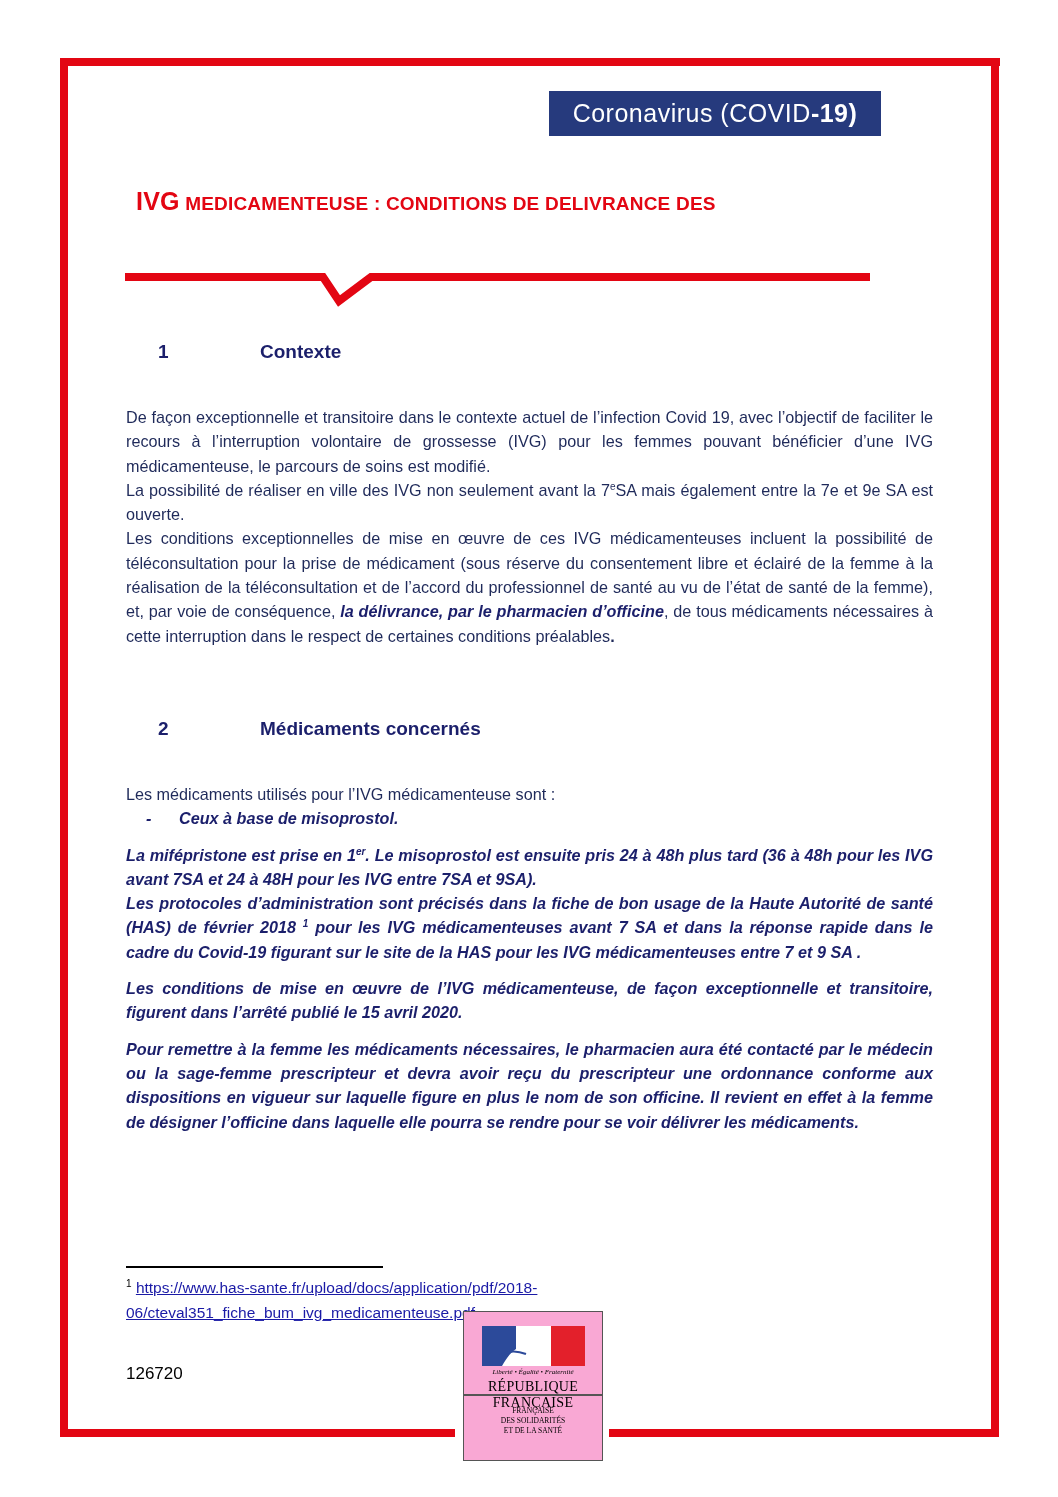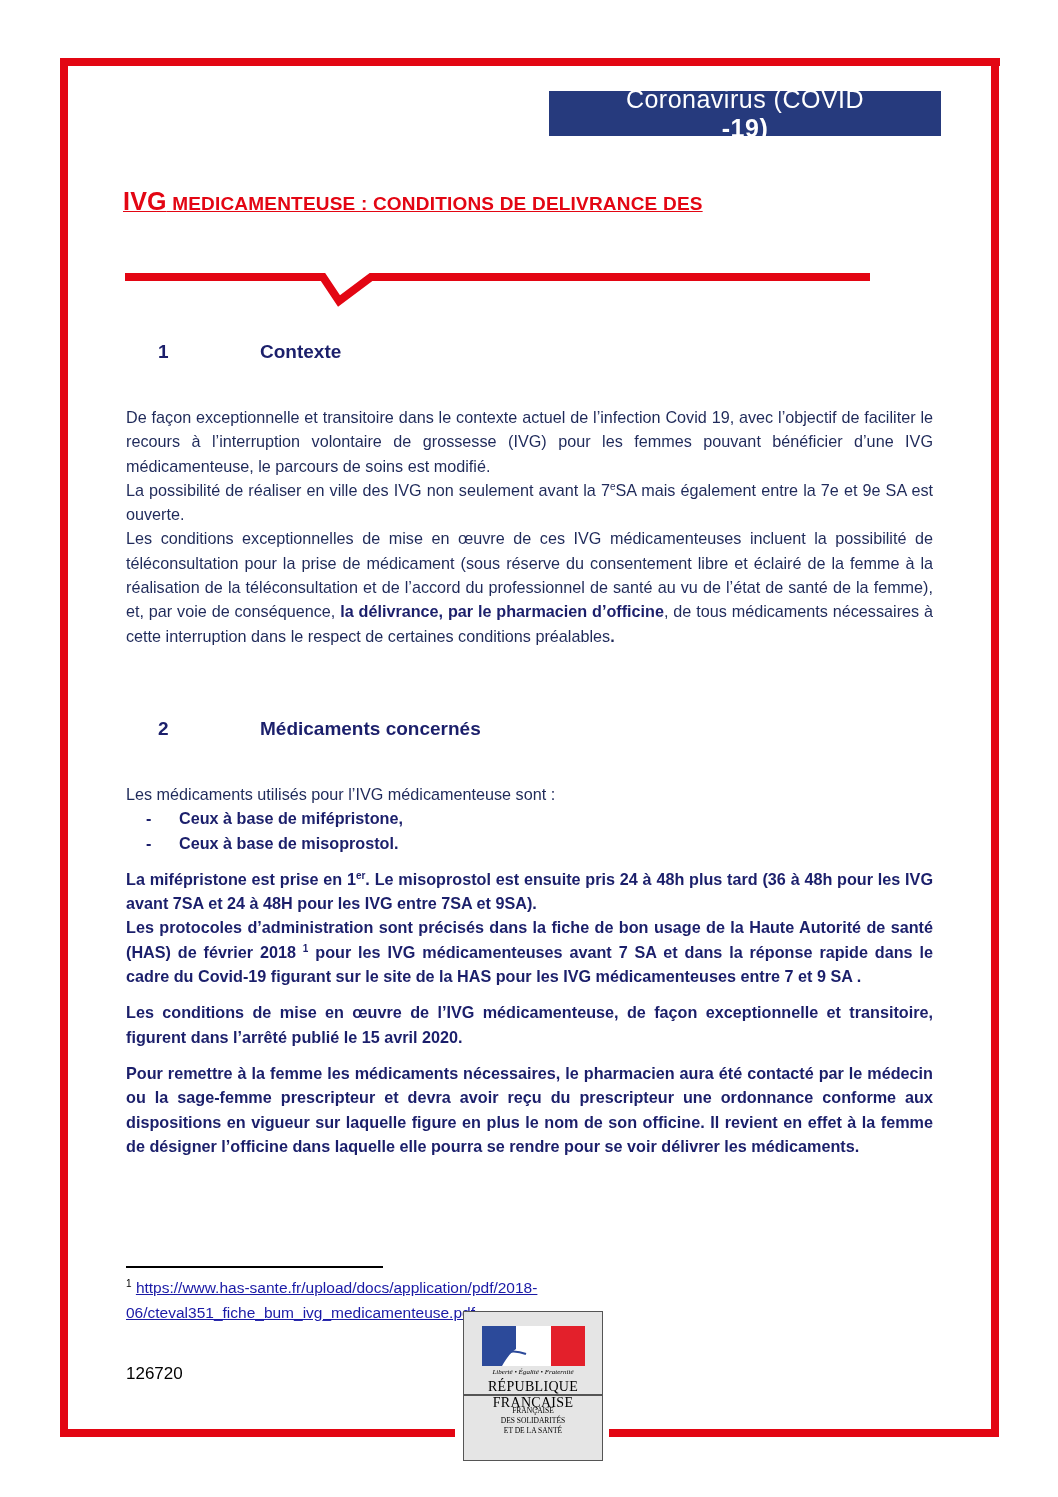--- a/index.html
+++ b/index.html
@@ -4,55 +4,55 @@
 <style>
   html, body { margin:0; padding:0; background:#ffffff; }
   body { width:1058px; height:1497px; position:relative; overflow:hidden;
          font-family:"Liberation Sans", sans-serif; }
   .frame-top { position:absolute; left:60px; top:58px; width:940px; height:8px; background:#e30613; }
   .frame-left { position:absolute; left:60px; top:58px; width:8px; height:1378px; background:#e30613; }
   .frame-right { position:absolute; left:991px; top:58px; width:8px; height:1378px; background:#e30613; }
   .frame-bottom-l { position:absolute; left:60px; top:1429px; width:395px; height:8px; background:#e30613; }
   .frame-bottom-r { position:absolute; left:609px; top:1429px; width:390px; height:8px; background:#e30613; }
 
-  .banner { position:absolute; left:549px; top:91px; width:392px; height:45px; background:#263a7d;
+  .banner { position:absolute; left:549px; top:91px; width:332px; height:45px; background:#263a7d;
             color:#ffffff; font-size:25px; display:flex; align-items:center; justify-content:center;
-            letter-spacing:0.5px;flex-direction:column; }
+            letter-spacing:0.5px; }
   .banner .small { font-size:25px;font-weight:bold; }
 
-  .title { position:absolute; left:123px; top:180px; width:790px; color:#e30613;
+  .title { position:absolute; left:136px; top:180px; width:790px; color:#e30613;
            font-family:"Liberation Sans", sans-serif; font-weight:bold; font-size:19px;
-           line-height:43px; letter-spacing:0.2px;text-decoration:underline; }
+           line-height:43px; letter-spacing:0.2px; }
   .title .big { font-size:25px; }
 
   .title-rule { position:absolute; left:125px; top:268px; width:745px; height:40px; }
 
   .h { position:absolute; color:#1b1f6b; font-weight:bold; font-size:19px; }
   .h .num { position:absolute; left:0; }
   .h .txt { position:absolute; left:62px; white-space:nowrap;margin-left:40px; }
 
   .body-text { position:absolute; left:126px; width:807px; color:#1f2a5a;
                font-family:"Liberation Sans Narrow","Liberation Sans", sans-serif;
                font-size:16.2px; line-height:24.3px; text-align:justify; }
   .body-text p { margin:0; }
   .b { font-weight:bold; }
-  .emph { color:#1b1f6b; }
+  .emph { color:#1b1f6b;font-style:italic; }
   sup { font-size:10px; line-height:0; }
 
   .bullets { list-style:none; margin:0; padding:0; }
   .bullets li { position:relative; padding-left:53px; }
   .bullets li::before { content:"-"; position:absolute; left:20px; }
 
   .fn-rule { position:absolute; left:126px; top:1266px; width:257px; height:2px; background:#000; }
   .footnote { position:absolute; left:126px; top:1275px; width:480px; font-size:15.5px; line-height:25px; color:#000; }
   .footnote a { color:#1a1aa6; text-decoration:underline; }
   .docnum { position:absolute; left:126px; top:1364px; font-size:17px; color:#000; }
 
   .logo { position:absolute; left:463px; top:1311px; width:140px; height:150px; border:1.5px solid #555;
-          box-sizing:border-box; background:#e5e5e5; }
+          box-sizing:border-box; background:#f9a8d4; }
   .logo .flag { position:absolute; left:18px; top:14px; width:103px; height:40px; }
   .logo .motto { position:absolute; left:0; top:56px; width:100%; text-align:center;
                  font-family:"Liberation Serif", serif; font-style:italic; font-size:7px; color:#000; }
   .logo .rep { position:absolute; left:0; top:67px; width:100%; text-align:center;
                font-family:"Liberation Serif", serif; font-size:14px; color:#000; letter-spacing:0.3px; }
   .logo .sep { position:absolute; left:0; top:82px; width:100%; height:1.5px; background:#555; }
   .logo .min { position:absolute; left:0; top:94px; width:100%; text-align:center;
                font-family:"Liberation Serif", serif; font-size:7.5px; line-height:10px; color:#000; }
 </style>
 </head>
@@ -91,21 +91,20 @@
 </div>
 
 <div class="h" style="left:158px; top:718px;">
   <span class="num">2</span>
   <span class="txt">Médicaments concernés</span>
 </div>
 
 <div class="body-text" style="top:782px;">
   <p>Les médicaments utilisés pour l’IVG médicamenteuse sont :</p>
   <ul class="bullets b emph">
-    <li>Ceux à base de mifépristone,</li>
     <li>Ceux à base de misoprostol.</li>
   </ul>
   <p class="b emph" style="margin-top:12px;"><span>La mifépristone est prise en 1</span><sup>er</sup><span>. Le misoprostol est ensuite pris 24 à 48h plus tard (36 à 48h pour les IVG avant 7SA et 24 à 48H pour les IVG entre 7SA et 9SA).</span></p>
   <p class="b emph" style=""><span>Les protocoles d’administration sont précisés dans la fiche de bon usage de la Haute Autorité de santé (HAS) de février 2018 </span><sup>1</sup><span> pour les IVG médicamenteuses avant 7 SA et dans la  réponse rapide dans le cadre du Covid-19  figurant sur le site de la HAS pour les IVG médicamenteuses entre 7 et 9 SA .</span></p>
   <p class="b emph" style="margin-top:12px;">Les conditions de mise en œuvre de l’IVG médicamenteuse, de façon exceptionnelle et transitoire, figurent dans l’arrêté publié le 15 avril 2020.</p>
   <p class="b emph" style="margin-top:12px;"><span>Pour remettre à la femme les médicaments nécessaires, le pharmacien aura été contacté par le  médecin ou la sage-femme prescripteur et devra avoir reçu du prescripteur une ordonnance conforme aux dispositions en vigueur sur laquelle figure en plus </span><span style="font-weight:900;">le nom de son officine.</span><span> Il revient en effet à la femme de désigner l’officine dans laquelle elle pourra se rendre pour se voir délivrer les médicaments.</span></p>
 </div>
 
 <div class="fn-rule"></div>
 <div class="footnote">

